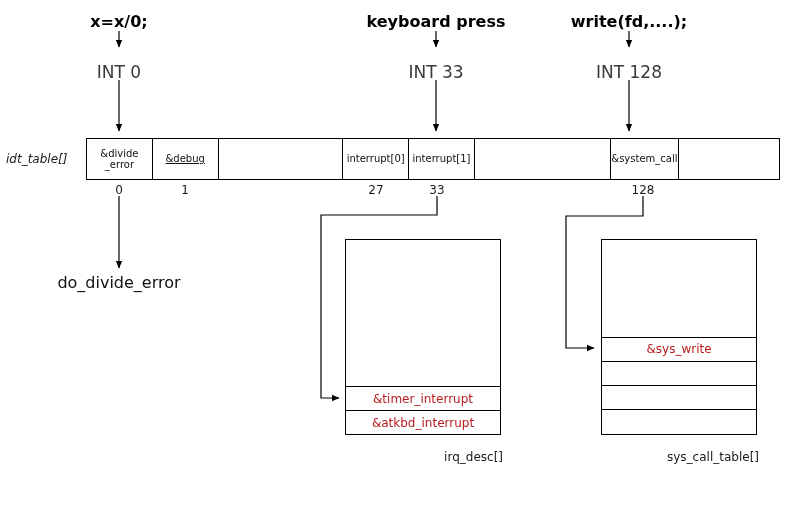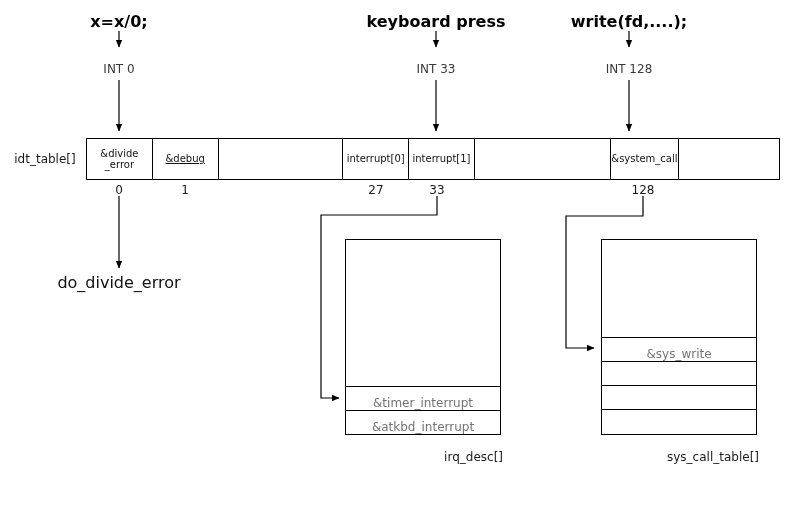--- a/index.html
+++ b/index.html
@@ -20,21 +20,21 @@
 
   
   .evt-label {
     font-size: 16px;
     font-weight: bold;
     color: #000;
     white-space: nowrap;
     text-align: center;
   }
   .int-label {
-    font-size: 12px;
+    font-size: 17px;
     font-weight: normal;
     color: #3a3a3a;
     white-space: nowrap;
     text-align: center;
   }
   .idx-label {
     font-size: 12px;
     color: #1a1a1a;
     white-space: nowrap;
     text-align: center;
@@ -82,24 +82,24 @@
     border: 1px solid #000;
     box-sizing: border-box;
     background: #fff;
     display: flex;
     flex-direction: column;
   }
   .memtable .row {
     border-top: 1px solid #000;
     box-sizing: border-box;
     display: flex;
-    align-items: flex-end;
+    align-items: center;
     justify-content: center;
     font-size: 12px;
-    color: #737373;
+    color: #b91c1c;
     white-space: nowrap;
   }
   .memtable .row.first { border-top: none; }
 
   
   #wires { left: 0; top: 0; width: 792px; height: 506px; }
 </style>
 </head>
 <body>
 
@@ -128,21 +128,21 @@
 
 <div class="abs evt-label" style="left:59px; top:12px; width:120px;">x=x/0;</div>
 <div class="abs int-label" style="left:59px; top:62px; width:120px;">INT 0</div>
 
 <div class="abs evt-label" style="left:366px; top:12px; width:140px;">keyboard press</div>
 <div class="abs int-label" style="left:376px; top:62px; width:120px;">INT 33</div>
 
 <div class="abs evt-label" style="left:569px; top:12px; width:120px;">write(fd,....);</div>
 <div class="abs int-label" style="left:569px; top:62px; width:120px;">INT 128</div>
 
-<div class="abs tbl-name" style="left:6px; top:152px; width:78px; text-align:center;">idt_table[]</div>
+<div class="abs tbl-name" style="left:6px; top:152px; width:78px; text-align:left;font-style:italic;">idt_table[]</div>
 
 <div class="abs" id="idt-table">
   <div class="cell" style="width:66px;">
     <span class="txt">&amp;divide
 _error</span>
   </div>
   <div class="cell" style="width:66px;text-decoration:underline;">
     <span class="txt">&amp;debug</span>
   </div>
   <div class="cell" style="width:125px;">

